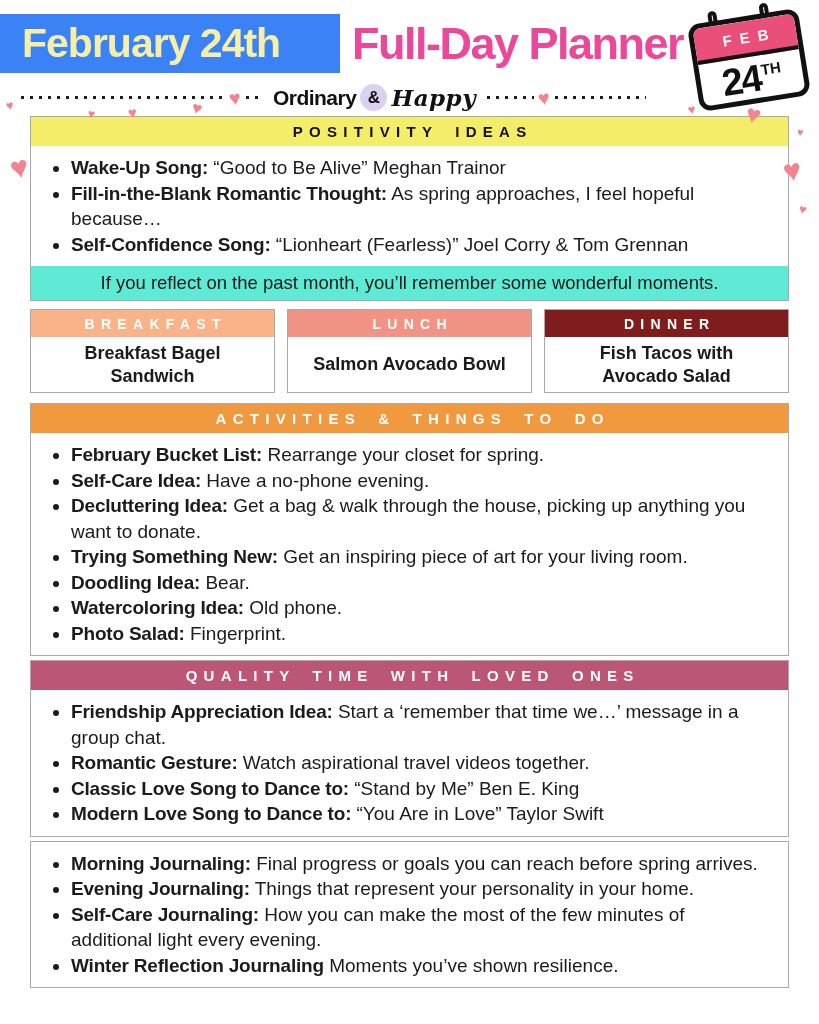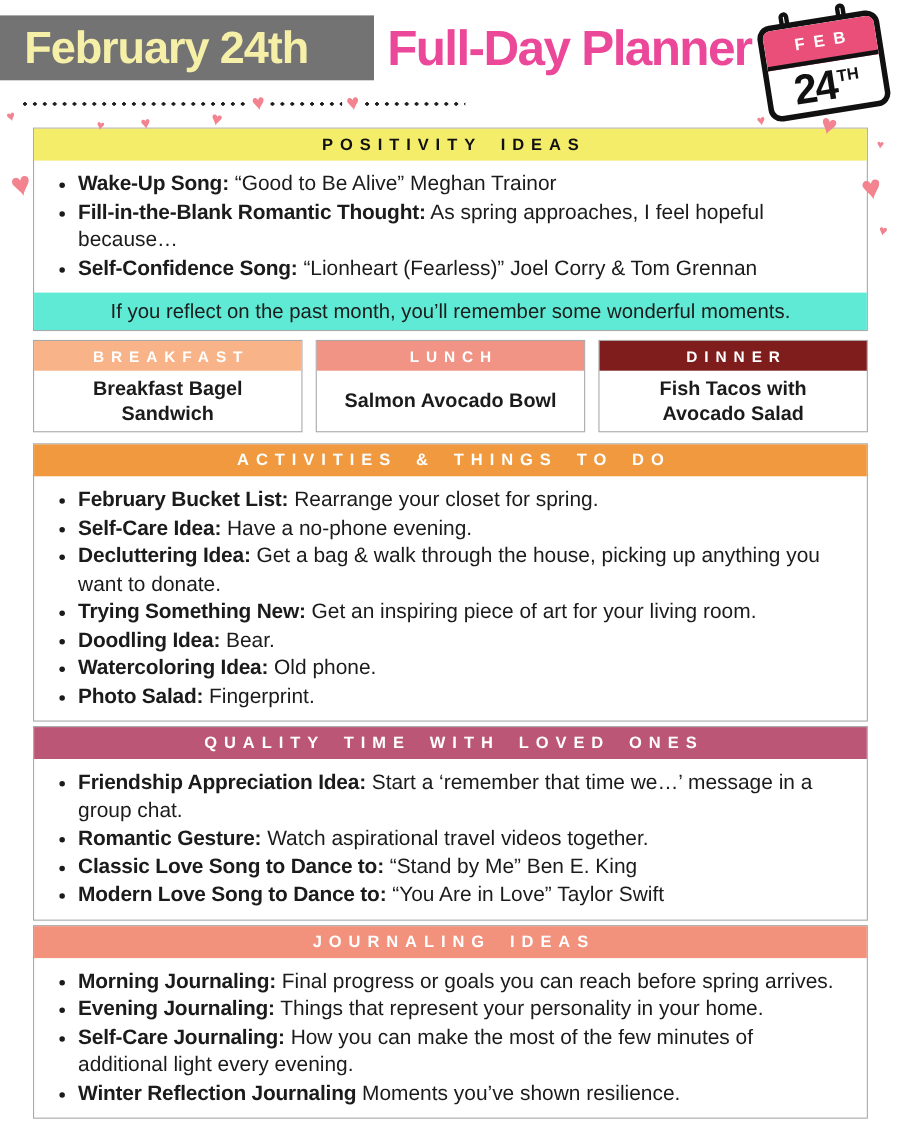--- a/index.html
+++ b/index.html
@@ -3,21 +3,21 @@
 <meta charset="utf-8">
 <style>
   * { margin:0; padding:0; box-sizing:border-box; }
   html,body { width:819px; height:1024px; background:#ffffff; overflow:hidden;
     font-family:"Liberation Sans","DejaVu Sans",sans-serif; color:#1b1b1b; }
   .page { position:relative; width:819px; height:1024px; }
 
   
   .header { position:relative; height:112px; }
   .date-block { position:absolute; left:0; top:14px; width:340px; height:59px;
-    background:#737373; display:flex; align-items:center; padding-left:22px; }
+    background:#3b82f6; display:flex; align-items:center; padding-left:22px; }
   .date-block span { font-size:41px; font-weight:bold; color:#F5EFA8; letter-spacing:-1px; }
   .main-title { position:absolute; left:352px; top:14px; height:59px; line-height:59px;
     font-size:45px; font-weight:bold; color:#ec4899; letter-spacing:-1.5px; white-space:nowrap; }
 
   
   .calendar { position:absolute; right:14px; top:16px; width:112px; height:88px;
     transform:rotate(-9deg); z-index:5; }
   .cal-body { position:absolute; inset:0; border:5px solid #111; border-radius:12px;
     overflow:hidden; background:#fff; }
   .cal-top { height:36px; background:#E94F79; border-bottom:4px solid #111;
@@ -104,20 +104,25 @@
           <span class="cal-day">24</span>
           <span class="cal-suffix">TH</span>
         </div>
       </div>
     </div>
 
     <div class="divider">
       <span class="dots d1"></span>
       <span class="hd">♥</span>
       <span class="dots d2"></span>
+      <span class="brand">
+        <span class="brand-word1">Ordinary</span>
+        <span class="brand-amp">&amp;</span>
+        <span class="brand-word2">Happy</span>
+      </span>
       <span class="dots d3"></span>
       <span class="hd">♥</span>
       <span class="dots d4"></span>
     </div>
   </div>
 
   <span class="heart h1">♥</span>
   <span class="heart h2">♥</span>
   <span class="heart h3">♥</span>
   <span class="heart h4">♥</span>
@@ -172,21 +177,20 @@
       <div class="banner banner-mauve">QUALITY TIME WITH LOVED ONES</div>
       <ul class="bullets">
         <li><b>Friendship Appreciation Idea:</b><span> Start a ‘remember that time we…’ message in a group chat.</span></li>
         <li><b>Romantic Gesture:</b><span> Watch aspirational travel videos together.</span></li>
         <li><b>Classic Love Song to Dance to:</b><span> “Stand by Me” Ben E. King</span></li>
         <li><b>Modern Love Song to Dance to:</b><span> “You Are in Love” Taylor Swift</span></li>
       </ul>
     </div>
 
     <div class="box mt12">
-      <div class="banner banner-salmon">JOURNALING IDEAS</div>
       <ul class="bullets">
         <li><b>Morning Journaling:</b><span> Final progress or goals you can reach before spring arrives.</span></li>
         <li><b>Evening Journaling:</b><span> Things that represent your personality in your home.</span></li>
         <li><b>Self-Care Journaling:</b><span> How you can make the most of the few minutes of additional light every evening.</span></li>
         <li><b>Winter Reflection Journaling</b><span> Moments you’ve shown resilience.</span></li>
       </ul>
     </div>
 
   </div>
 </div>

